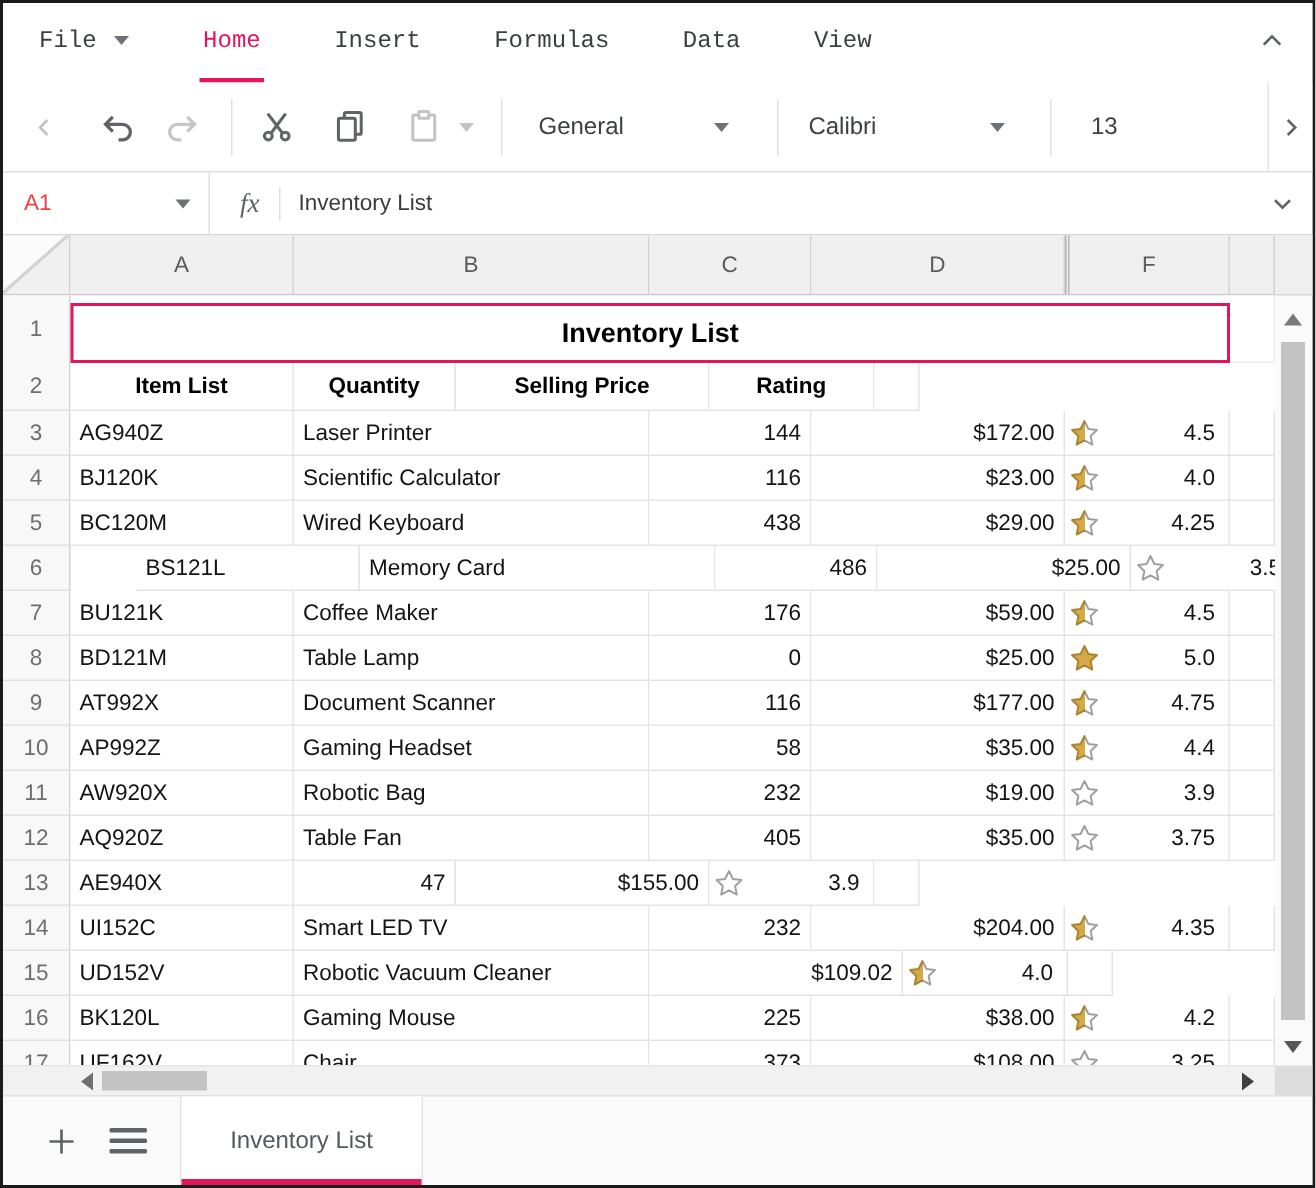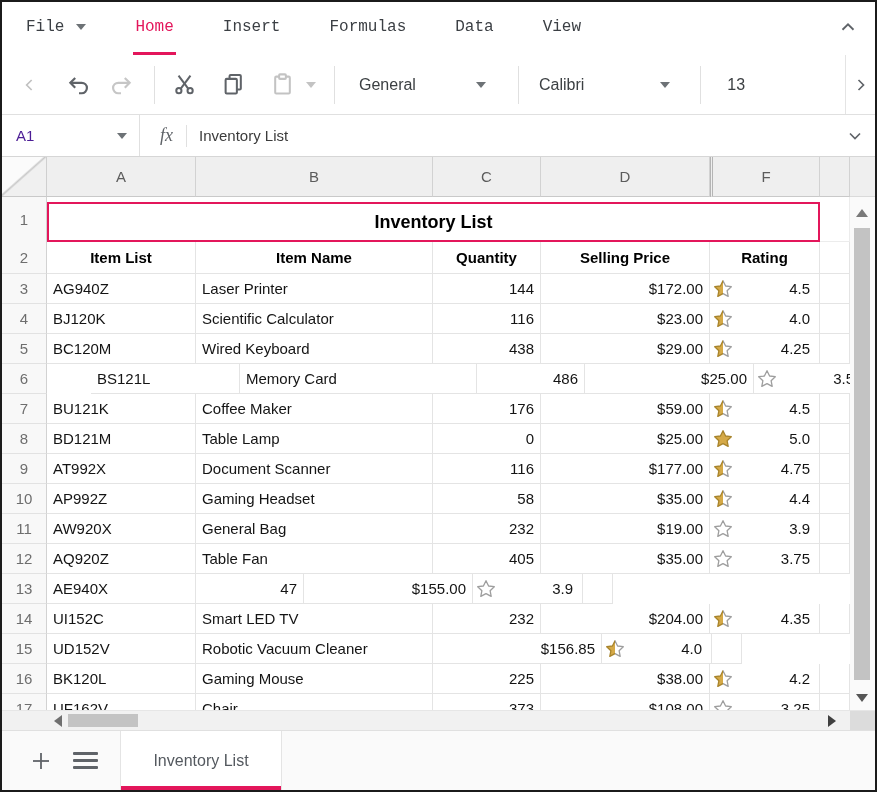--- a/index.html
+++ b/index.html
@@ -18,21 +18,21 @@
   .collapse-btn{position:absolute;right:16px;top:14px;cursor:pointer;}
   
   .toolbar{height:60px;display:flex;align-items:center;border-bottom:1px solid #e0e0e0;position:relative;background:#fff;overflow:hidden;}
   .tb-sep{width:1px;height:38px;background:#e0e0e0;flex:none;}
   .tb-icon{flex:none;display:flex;align-items:center;justify-content:center;cursor:pointer;}
   .tb-label{font-size:16px;color:#3c4043;white-space:nowrap;}
   .tb-scroll-right{margin-left:auto;flex:none;width:30px;height:100%;border-left:1px solid #e4e4e4;display:flex;align-items:center;justify-content:center;background:#fff;cursor:pointer;}
   
   .formulabar{height:42px;display:flex;align-items:center;border-bottom:1px solid #d6d6d6;background:#fff;}
   .name-box{width:138px;height:100%;display:flex;align-items:center;padding-left:14px;border-right:1px solid #e0e0e0;cursor:pointer;}
-  .name-box .nb-text{font-size:15px;color:#4c1d95;}
+  .name-box .nb-text{font-size:15px;color:#ef4444;}
   .name-box .caret{margin-left:auto;margin-right:12px;border-top-color:#6d7276;}
   .fx{margin-left:20px;font-family:"Liberation Serif",serif;font-style:italic;font-size:18px;color:#5f6368;cursor:pointer;}
   .fb-div{width:1px;height:22px;background:#e0e0e0;margin-left:13px;}
   .fb-value{margin-left:12px;font-size:15px;color:#3b3b3b;}
   .fb-chevron{margin-left:auto;margin-right:10px;cursor:pointer;}
   
   .sheet-area{display:flex;}
   .grid{width:848px;}
   .col-headers{display:flex;height:40px;}
   .corner{width:45px;height:40px;flex:none;border-right:1px solid #cfcfcf;border-bottom:1px solid #c9c9c9;
@@ -217,21 +217,20 @@
         </div>
       <div class="rows-viewport" id="rowsBody">
           <div class="grid-row row-title">
             <div class="row-hdr">1</div>
             <div class="merged-title">Inventory List</div>
             <div class="r1filler" style="width: 30px;"></div>
           </div>
           <div class="grid-row row-head2">
             <div class="row-hdr">2</div>
             <div class="cell" style="width: 149px;">Item List</div>
-            <div class="cell" style="width: 237px;">Item Name</div>
             <div class="cell" style="width: 108px;">Quantity</div>
             <div class="cell" style="width: 169px;">Selling Price</div>
             <div class="cell" style="width: 110px;">Rating</div>
             <div class="filler" style="width: 30px;"></div>
           </div>
           <div class="grid-row row-data">
             <div class="row-hdr">3</div>
             <div class="cell" style="width: 149px;">AG940Z</div>
             <div class="cell" style="width: 237px;">Laser Printer</div>
             <div class="cell num" style="width: 108px;">144</div>
@@ -338,21 +337,21 @@
               <svg class="star" width="20" height="20" viewBox="0 0 20 20">
                 <path d="M10 1.7 L12.6 7 L18.3 7.7 L14.1 11.7 L15.2 17.4 L10 14.6 L4.8 17.4 L5.9 11.7 L1.7 7.7 L7.4 7 Z" fill="url(#half-fill)" stroke="url(#half-stroke)" stroke-width="1.3" stroke-linejoin="round"></path>
               </svg>
               <span class="rval">4.4</span>
             </div>
             <div class="filler" style="width: 30px;"></div>
           </div>
           <div class="grid-row row-data">
             <div class="row-hdr">11</div>
             <div class="cell" style="width: 149px;">AW920X</div>
-            <div class="cell" style="width: 237px;">General Bag</div>
+            <div class="cell" style="width: 237px;">Robotic Bag</div>
             <div class="cell num" style="width: 108px;">232</div>
             <div class="cell num" style="width: 169px;">$19.00</div>
             <div class="cell rating" style="width: 110px;">
               <svg class="star" width="20" height="20" viewBox="0 0 20 20">
                 <path d="M10 1.7 L12.6 7 L18.3 7.7 L14.1 11.7 L15.2 17.4 L10 14.6 L4.8 17.4 L5.9 11.7 L1.7 7.7 L7.4 7 Z" fill="#ffffff" stroke="#9e9e9e" stroke-width="1.3" stroke-linejoin="round"></path>
               </svg>
               <span class="rval">3.9</span>
             </div>
             <div class="filler" style="width: 30px;"></div>
           </div>
@@ -394,21 +393,21 @@
                 <path d="M10 1.7 L12.6 7 L18.3 7.7 L14.1 11.7 L15.2 17.4 L10 14.6 L4.8 17.4 L5.9 11.7 L1.7 7.7 L7.4 7 Z" fill="url(#half-fill)" stroke="url(#half-stroke)" stroke-width="1.3" stroke-linejoin="round"></path>
               </svg>
               <span class="rval">4.35</span>
             </div>
             <div class="filler" style="width: 30px;"></div>
           </div>
           <div class="grid-row row-data">
             <div class="row-hdr">15</div>
             <div class="cell" style="width: 149px;">UD152V</div>
             <div class="cell" style="width: 237px;">Robotic Vacuum Cleaner</div>
-            <div class="cell num" style="width: 169px;">$156.85</div>
+            <div class="cell num" style="width: 169px;">$109.02</div>
             <div class="cell rating" style="width: 110px;">
               <svg class="star" width="20" height="20" viewBox="0 0 20 20">
                 <path d="M10 1.7 L12.6 7 L18.3 7.7 L14.1 11.7 L15.2 17.4 L10 14.6 L4.8 17.4 L5.9 11.7 L1.7 7.7 L7.4 7 Z" fill="url(#half-fill)" stroke="url(#half-stroke)" stroke-width="1.3" stroke-linejoin="round"></path>
               </svg>
               <span class="rval">4.0</span>
             </div>
             <div class="filler" style="width: 30px;"></div>
           </div>
           <div class="grid-row row-data">
             <div class="row-hdr">16</div>

